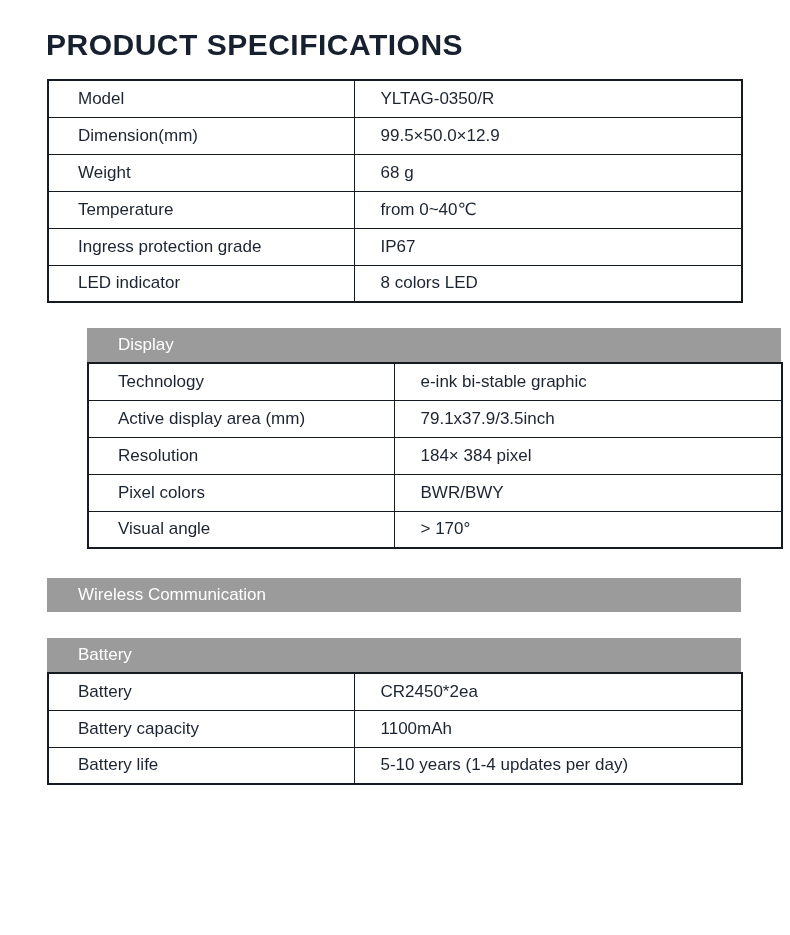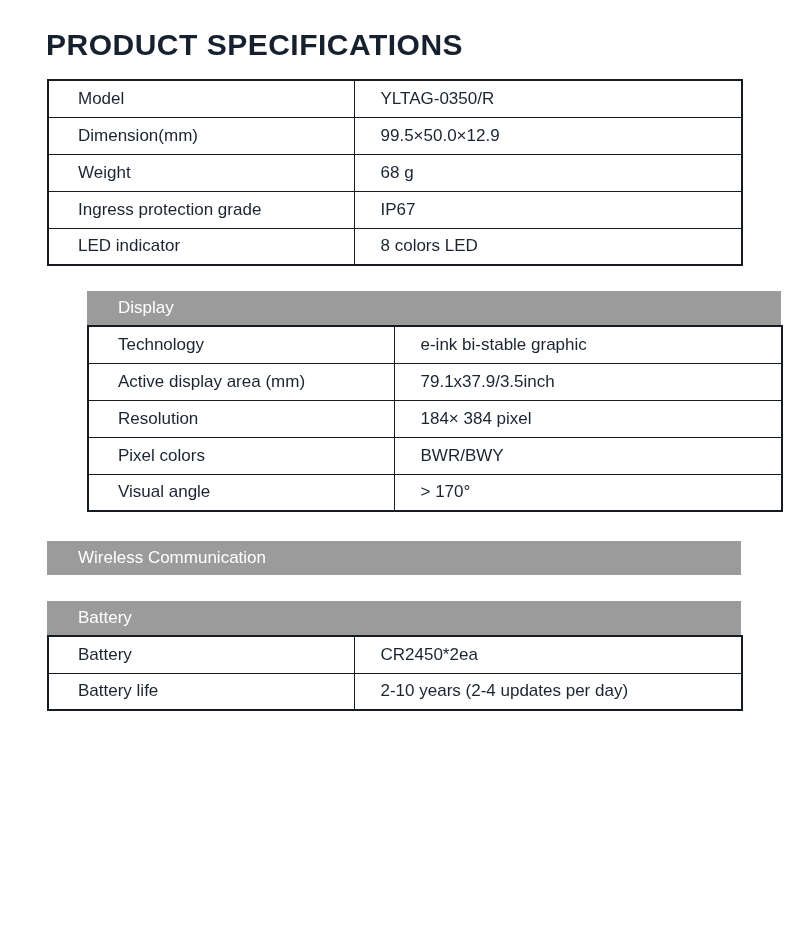--- a/index.html
+++ b/index.html
@@ -71,20 +71,24 @@
         </tr>
         <tr>
           <td class="label-cell">Dimension(mm)</td>
           <td class="value-cell">99.5×50.0×12.9</td>
         </tr>
         <tr>
           <td class="label-cell">Weight</td>
           <td class="value-cell">68 g</td>
         </tr>
         <tr>
+          <td class="label-cell">Temperature</td>
+          <td class="value-cell">from 0~40℃</td>
+        </tr>
+        <tr>
           <td class="label-cell">Ingress protection grade</td>
           <td class="value-cell">IP67</td>
         </tr>
         <tr>
           <td class="label-cell">LED indicator</td>
           <td class="value-cell">8 colors LED</td>
         </tr>
       </tbody>
     </table>
   </div>
@@ -123,20 +127,24 @@
 
   <div class="spec-section gap-c">
     <div class="section-header">Battery</div>
     <table class="spec-table">
       <tbody>
         <tr>
           <td class="label-cell">Battery</td>
           <td class="value-cell">CR2450*2ea</td>
         </tr>
         <tr>
+          <td class="label-cell">Battery capacity</td>
+          <td class="value-cell">1100mAh</td>
+        </tr>
+        <tr>
           <td class="label-cell">Battery life</td>
-          <td class="value-cell">2-10 years (2-4 updates per day)</td>
+          <td class="value-cell">5-10 years (1-4 updates per day)</td>
         </tr>
       </tbody>
     </table>
   </div>
 
 </div>
 
 </body></html>

